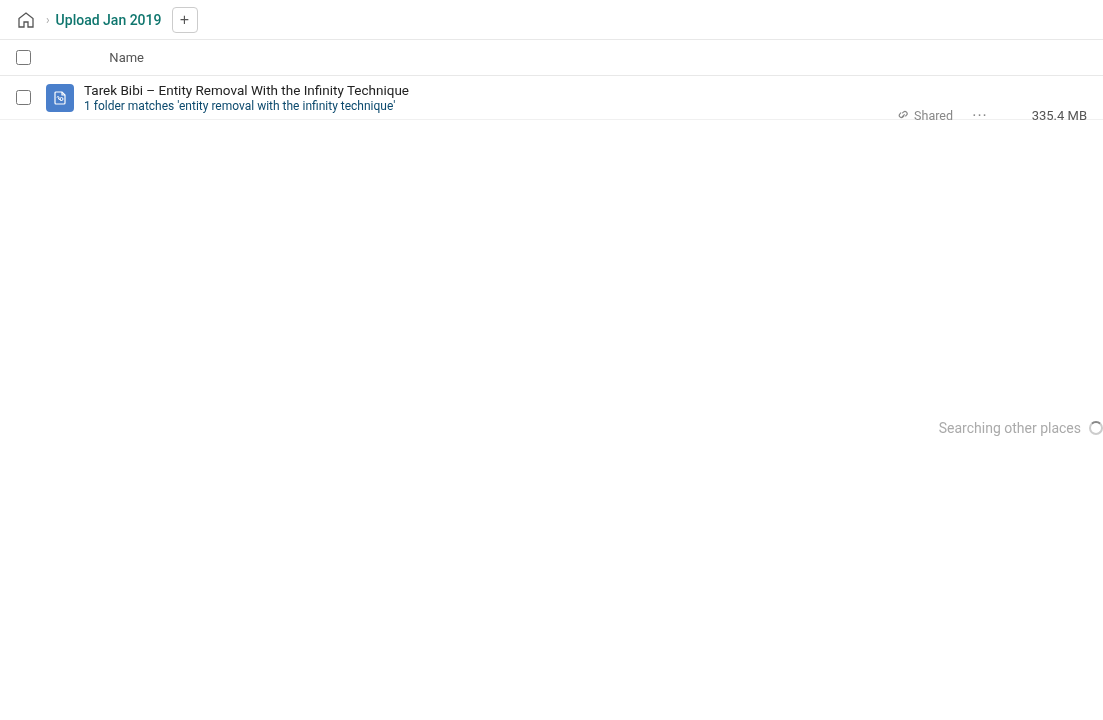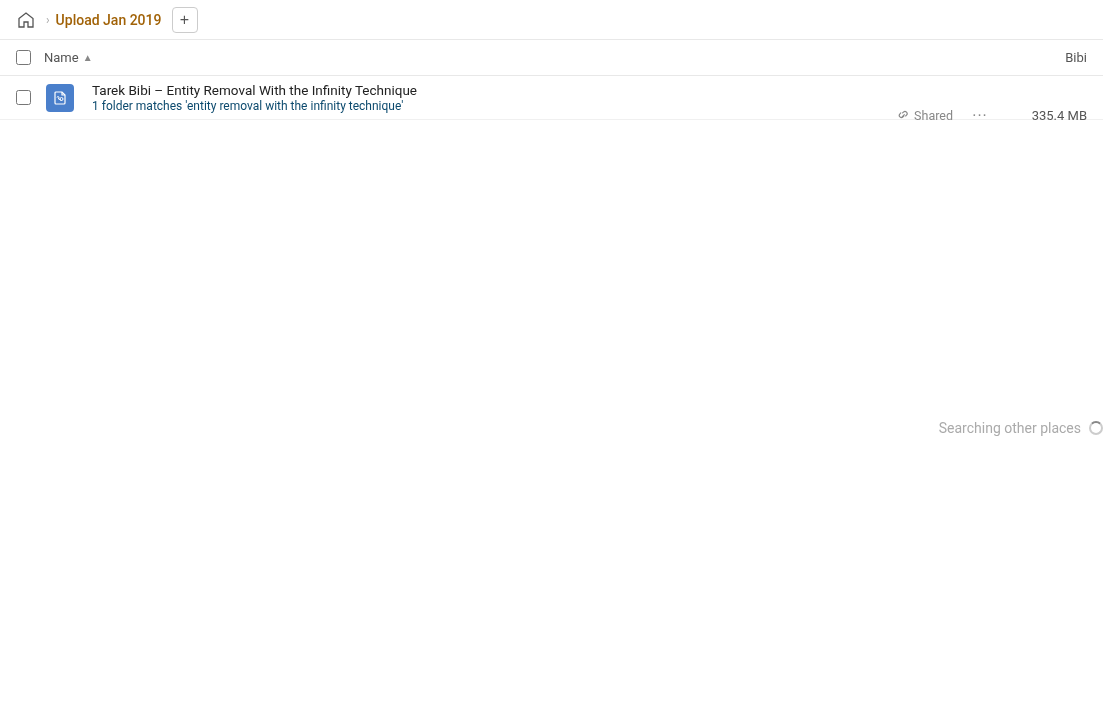--- a/index.html
+++ b/index.html
@@ -40,21 +40,21 @@
     }
 
     .breadcrumb-chevron {
       color: #aaa;
       font-size: 12px;
     }
 
     .breadcrumb-title {
       font-size: 14px;
       font-weight: 500;
-      color: #a16207;
+      color: #0f766e;
     }
 
     .add-button {
       display: flex;
       align-items: center;
       justify-content: center;
       width: 26px;
       height: 26px;
       border-radius: 4px;
       border: 1px solid #ccc;
@@ -134,21 +134,20 @@
       justify-content: center;
       color: white;
       font-size: 13px;
     }
 
     .file-info {
       flex: 1;
       display: flex;
       flex-direction: column;
       justify-content: center;
-      margin-left: 8px;
     }
 
     .file-name {
       font-size: 13.5px;
       color: #222;
       font-weight: 400;
     }
 
     .file-matches {
       font-size: 12px;
@@ -237,25 +236,21 @@
   </div>
   <span class="breadcrumb-chevron">›</span>
   <span class="breadcrumb-title">Upload Jan 2019</span>
   <button class="add-button">+</button>
 </div>
 
 <div class="table-header">
   <div class="checkbox-wrap">
     <input type="checkbox" style="">
   </div>
-  <div class="col-name">
-    <span>Name</span>
-    <span class="sort-arrow">▲</span>
-  </div>
-  <div class="col-size">Bibi</div>
+  <div class="col-size">Name</div>
 </div>
 
 <div class="file-row">
   <div class="checkbox-wrap">
     <input type="checkbox" style="">
   </div>
   <div class="file-icon-wrap">
     <div class="file-icon">
       <svg width="16" height="16" viewBox="0 0 16 16" fill="none" xmlns="http://www.w3.org/2000/svg">
         <path d="M10 2H4C3.45 2 3 2.45 3 3V13C3 13.55 3.45 14 4 14H12C12.55 14 13 13.55 13 13V5L10 2Z" stroke="white" stroke-width="1.2" fill="none"></path>

